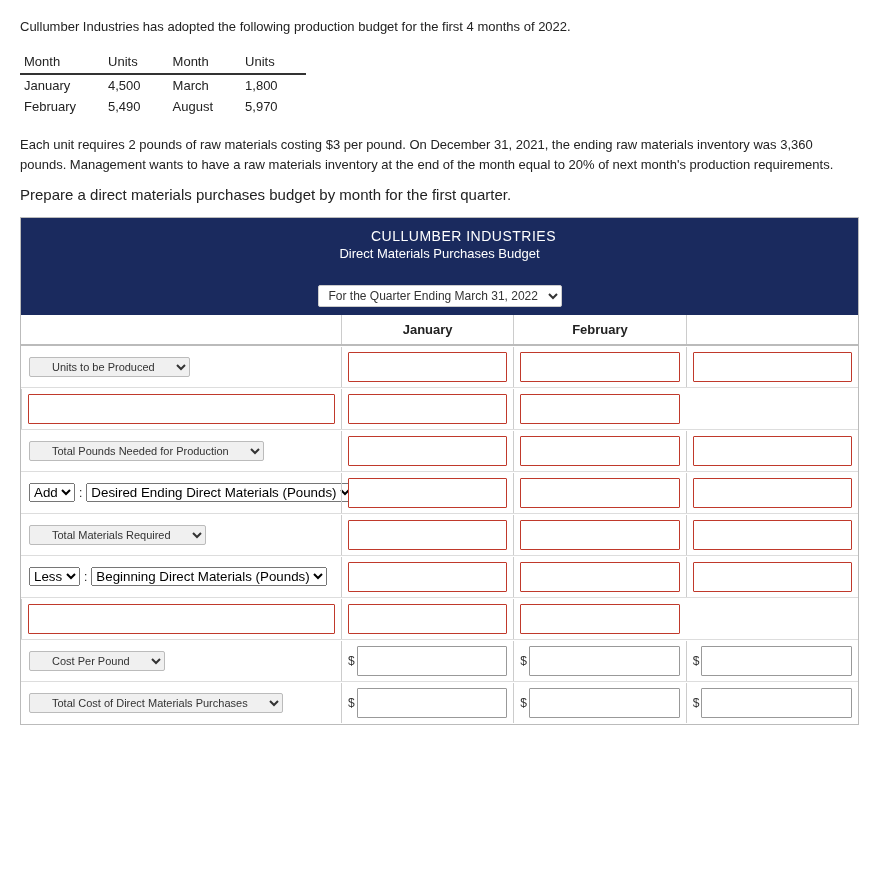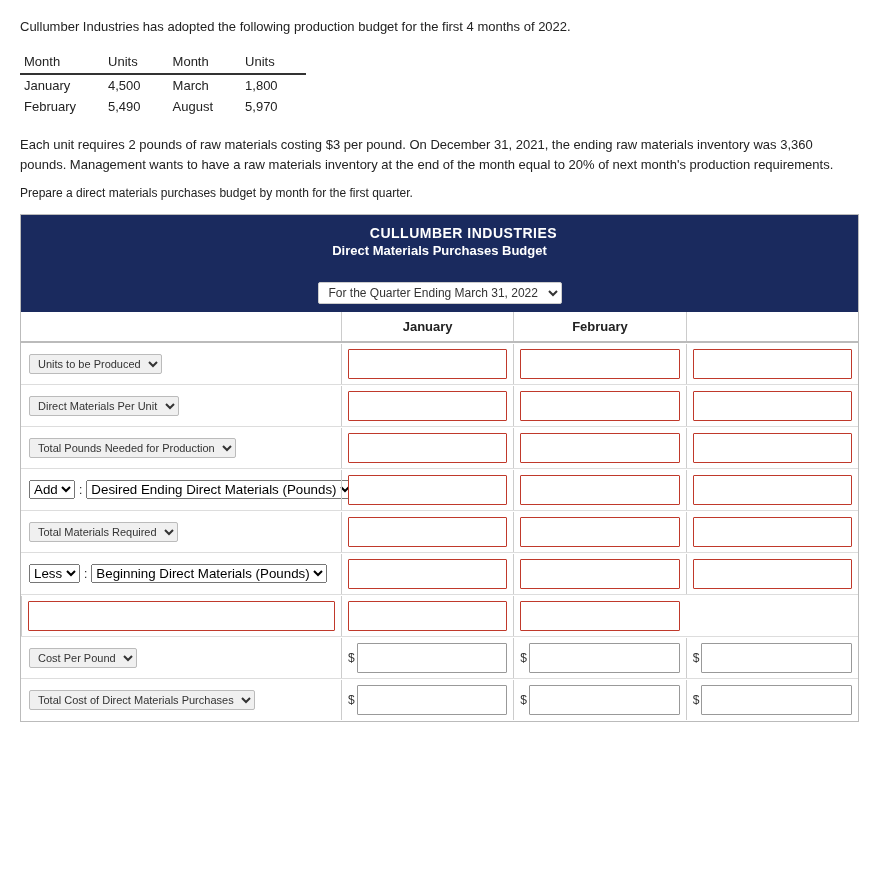--- a/index.html
+++ b/index.html
@@ -33,45 +33,45 @@
       padding: 3px 28px 3px 4px;
       font-size: 13px;
     }
 
     .body-text {
       font-size: 13px;
       line-height: 1.5;
       margin-bottom: 12px;
     }
     .prepare-text {
-      font-size: 12px;
+      font-size: 15px;
       margin-bottom: 14px;
     }
 
     
     .budget-container {
       width: 100%;
       border: 1px solid #bbb;
     }
 
     .budget-header {
       background: #1a2a5e;
       color: #fff;
       text-align: center;
       padding: 10px 0 8px 0;
     }
     .budget-header-title {
       font-size: 14px;
-      font-weight: bold;
+      font-weight: normal;
       letter-spacing: 0.5px;
       margin-left: 48px;
     }
     .budget-header-subtitle {
       font-size: 13px;
-      font-weight: bold;
+      font-weight: normal;
       margin-top: 2px;
     }
     .budget-header-period {
       margin-top: 24px;
       display: inline-block;
     }
     .budget-header-period select {
       background: #fff;
       color: #333;
       border: 1px solid #ccc;
@@ -111,21 +111,21 @@
     .row-label {
       padding: 6px 8px;
       display: flex;
       align-items: center;
       gap: 4px;
     }
     .row-label select {
       background: #f0f0f0;
       border: 1px solid #bbb;
       border-radius: 2px;
-      padding: 2px 4px;
+      padding: 2px 18px;
       font-size: 11px;
       color: #333;
       cursor: pointer;
     }
 
     .row-input-cell {
       padding: 5px 6px;
       border-left: 1px solid #ccc;
       display: flex;
       align-items: center;
@@ -221,25 +221,20 @@
     </div>
     <div class="row-input-cell">
       <input type="text" value="" style="">
     </div>
     <div class="row-input-cell">
       <input type="text" value="" style="">
     </div>
   </div>
 
   <div class="budget-row">
-    <div class="row-label">
-      <select>
-        <option value="Direct Materials Per Unit">Direct Materials Per Unit</option>
-      </select>
-    </div>
     <div class="row-input-cell">
       <input type="text" value="" style="">
     </div>
     <div class="row-input-cell">
       <input type="text" value="" style="">
     </div>
     <div class="row-input-cell">
       <input type="text" value="" style="">
     </div>
   </div>

